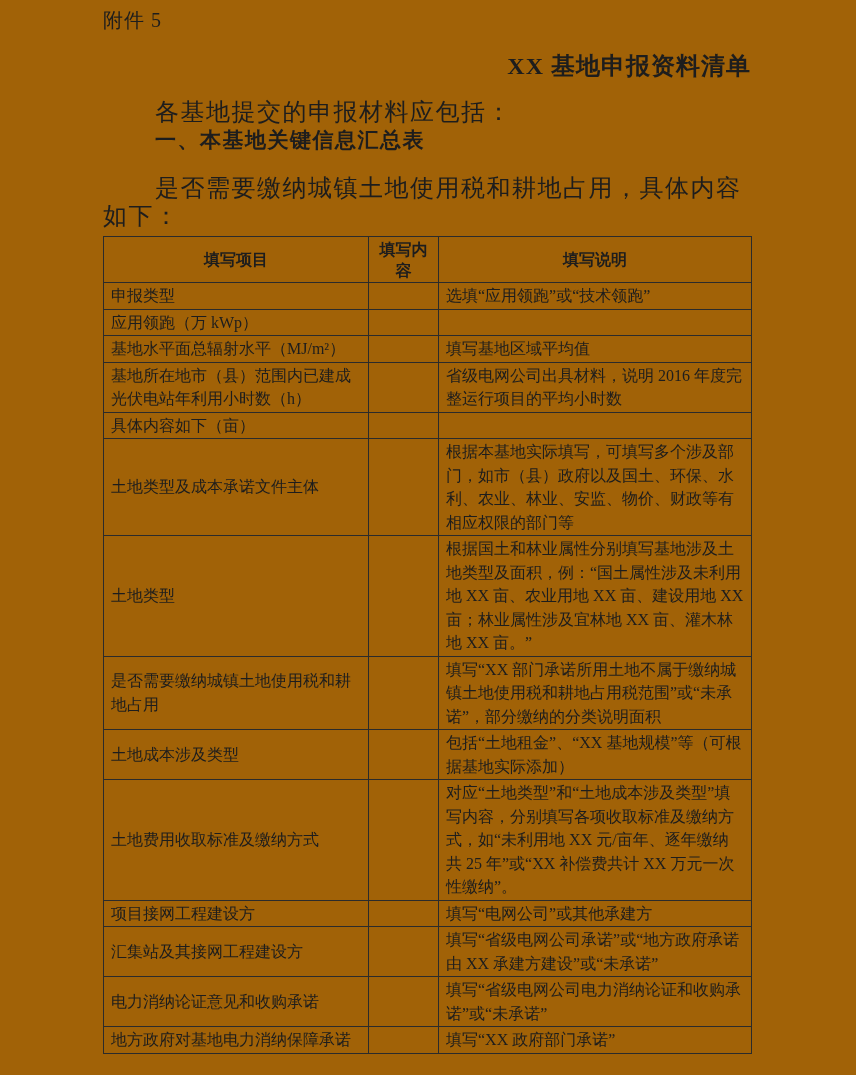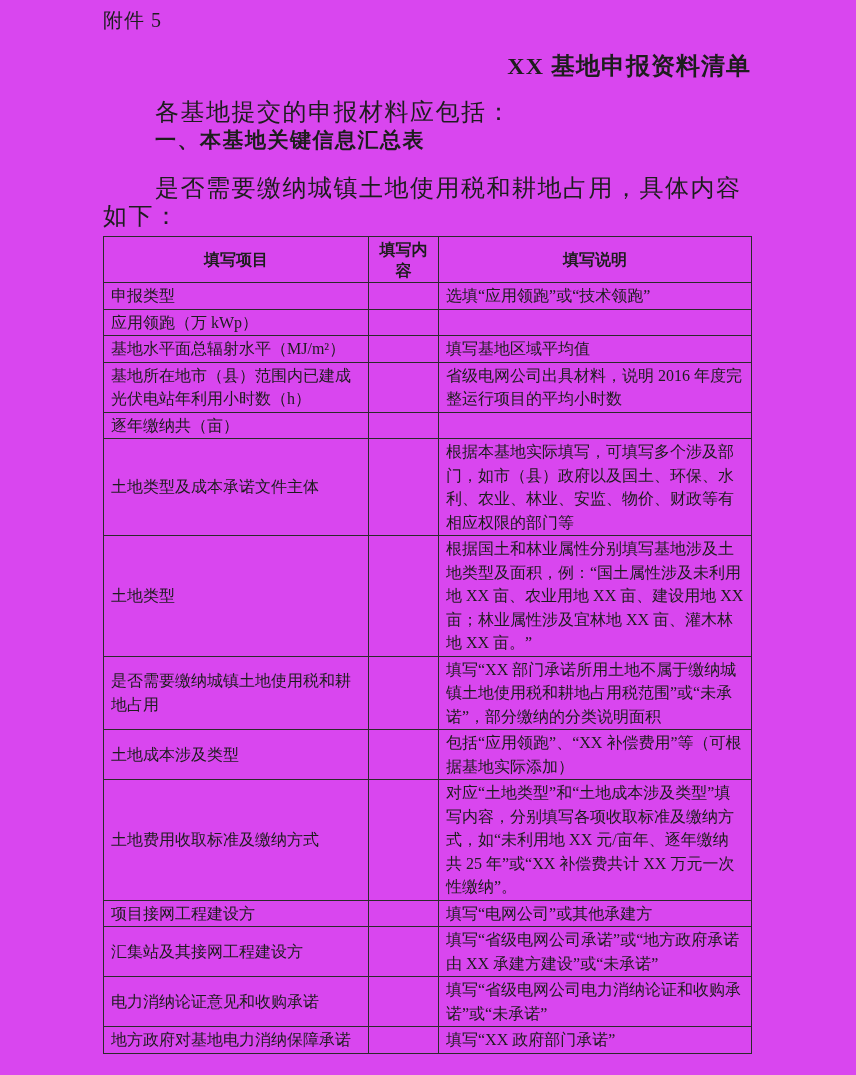--- a/index.html
+++ b/index.html
@@ -1,20 +1,20 @@
 <!DOCTYPE html>
 <html lang="zh"><head>
 <meta charset="utf-8">
 <style>
   * { margin:0; padding:0; box-sizing:border-box; }
   html,body { background:#ffffff; }
   .page {
     position:relative;
     width:856px; height:1075px;
-    background:#d946ef;
+    background:#a16207;
     overflow:hidden;
     font-family:"Liberation Serif","DejaVu Serif",serif;
     color:#1d1d1d;
   }
   .content { padding:6px 105px 0 103px; }
 
   .attach {
     font-size:20px; line-height:28px;
     letter-spacing:1px;
   }
@@ -116,21 +116,21 @@
           <td>基地水平面总辐射水平（MJ/m²）</td>
           <td></td>
           <td>填写基地区域平均值</td>
         </tr>
         <tr class="h2">
           <td>基地所在地市（县）范围内已建成光伏电站年利用小时数（h）</td>
           <td></td>
           <td>省级电网公司出具材料，说明 2016 年度完整运行项目的平均小时数</td>
         </tr>
         <tr>
-          <td>逐年缴纳共（亩）</td>
+          <td>具体内容如下（亩）</td>
           <td></td>
           <td></td>
         </tr>
         <tr class="h4">
           <td>土地类型及成本承诺文件主体</td>
           <td></td>
           <td>根据本基地实际填写，可填写多个涉及部门，如市（县）政府以及国土、环保、水利、农业、林业、安监、物价、财政等有相应权限的部门等</td>
         </tr>
         <tr class="h5">
           <td>土地类型</td>
@@ -138,21 +138,21 @@
           <td>根据国土和林业属性分别填写基地涉及土地类型及面积，例：“国土属性涉及未利用地 XX 亩、农业用地 XX 亩、建设用地 XX 亩；林业属性涉及宜林地 XX 亩、灌木林地 XX 亩。”</td>
         </tr>
         <tr class="h3">
           <td>是否需要缴纳城镇土地使用税和耕地占用</td>
           <td></td>
           <td>填写“XX 部门承诺所用土地不属于缴纳城镇土地使用税和耕地占用税范围”或“未承诺”，部分缴纳的分类说明面积</td>
         </tr>
         <tr class="h2">
           <td>土地成本涉及类型</td>
           <td></td>
-          <td>包括“应用领跑”、“XX 补偿费用”等（可根据基地实际添加）</td>
+          <td>包括“土地租金”、“XX 基地规模”等（可根据基地实际添加）</td>
         </tr>
         <tr class="h5">
           <td>土地费用收取标准及缴纳方式</td>
           <td></td>
           <td>对应“土地类型”和“土地成本涉及类型”填写内容，分别填写各项收取标准及缴纳方式，如“未利用地 XX 元/亩年、逐年缴纳共 25 年”或“XX 补偿费共计 XX 万元一次性缴纳”。</td>
         </tr>
         <tr>
           <td>项目接网工程建设方</td>
           <td></td>
           <td>填写“电网公司”或其他承建方</td>

